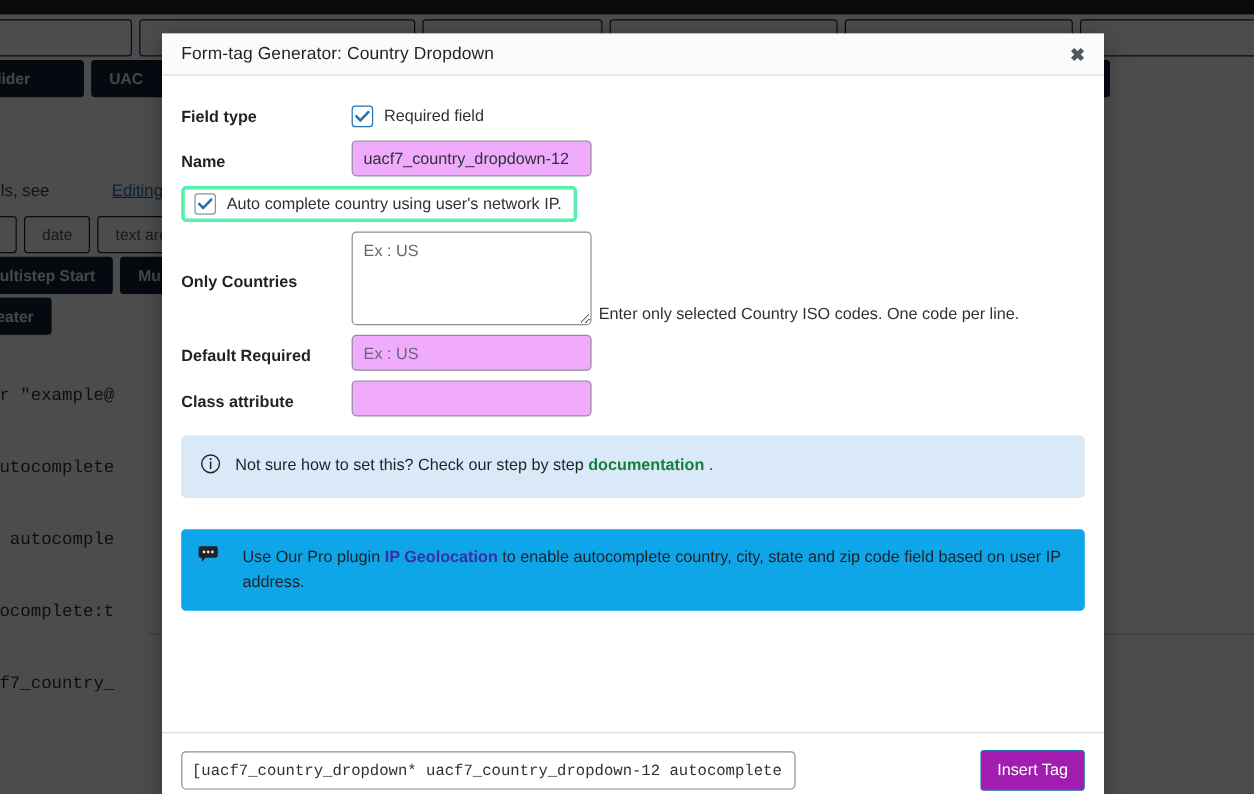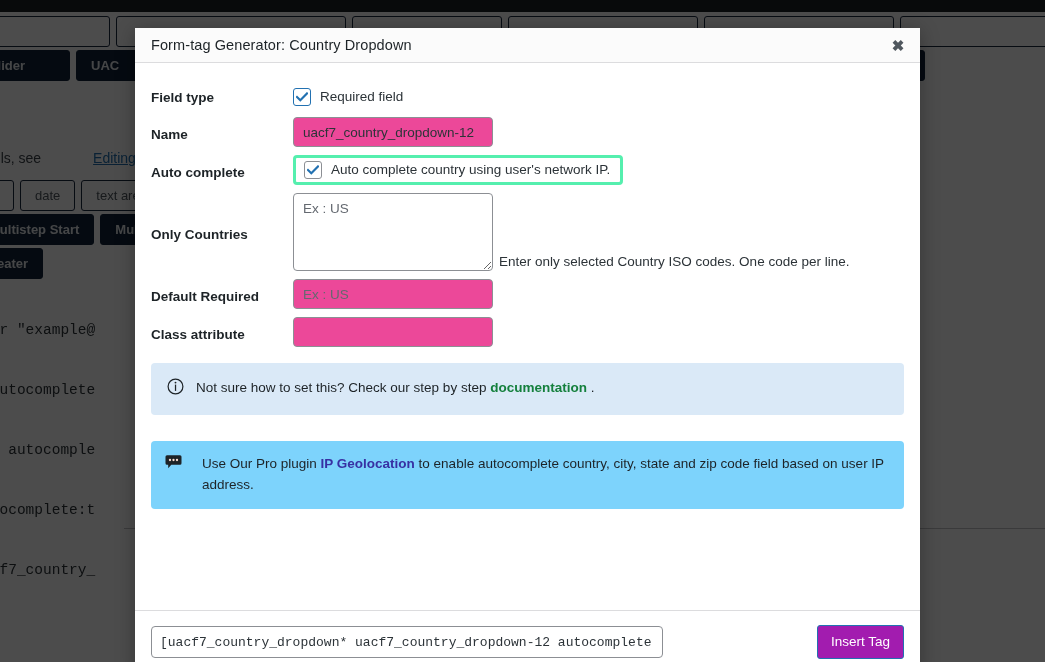--- a/index.html
+++ b/index.html
@@ -156,21 +156,21 @@
   .hl-box .checkbox { border-color: #8c8f94; }
   .hl-box .checkbox svg path { stroke: #2271b1; }
 
   input.text-input {
     width: 200px; height: 30px;
     border: 1px solid #8c8f94;
     border-radius: 4px;
     padding: 0 9px;
     font-size: 13.5px;
     color: #2c3338;
-    background: #ec4899;
+    background: #f0abfc;
     font-family: "Liberation Sans", sans-serif;
     outline: none;
   }
   input.text-input::placeholder { color: #646970; opacity: 1; }
 
   .ta-wrap { display: flex; align-items: flex-end; gap: 6px; }
   textarea.area-input {
     width: 200px; height: 78px;
     border: 1px solid #8c8f94;
     border-radius: 4px;
@@ -194,21 +194,21 @@
     margin-top: 16px;
     padding: 14px 16px;
     display: flex;
     align-items: flex-start;
     gap: 12px;
     font-size: 13.5px;
     color: #1d2327;
     line-height: 21px;
   }
   .notice.info { background: #dae9f7; }
-  .notice.pro  { background: #7dd3fc; margin-top: 26px; padding: 12px 11px 14px 14px; gap: 12px; }
+  .notice.pro  { background: #0ea5e9; margin-top: 26px; padding: 12px 11px 14px 14px; gap: 12px; }
   .notice .ico { flex: 0 0 auto; padding-top: 1px; }
   .notice a { color: #15803d; font-weight: bold; text-decoration: none; }
   .notice.pro a { color: #3730a3; }
 
   
   .modal-footer {
     flex: 0 0 auto;
     border-top: 1px solid #dcdcde;
     padding: 14px 16px;
     display: flex; align-items: center; justify-content: space-between;
@@ -327,21 +327,20 @@
       </div>
 
       <div class="form-row" style="margin-bottom:8px;">
         <div class="form-label">Name</div>
         <div class="form-control">
           <input class="text-input" type="text" value="uacf7_country_dropdown-12" style="">
         </div>
       </div>
 
       <div class="form-row" style="margin-bottom:8px;">
-        <div class="form-label">Auto complete</div>
         <div class="form-control">
           <div class="hl-box">
             <span class="checkbox">
               <svg width="12" height="10" viewBox="0 0 12 10">
                 <path d="M1 5 L4.3 8.3 L11 1.4" fill="none" stroke="#2271b1" stroke-width="2.1" stroke-linecap="square"></path>
               </svg>
             </span>
             <span class="chk-label">Auto complete country using user's network IP.</span>
           </div>
         </div>

